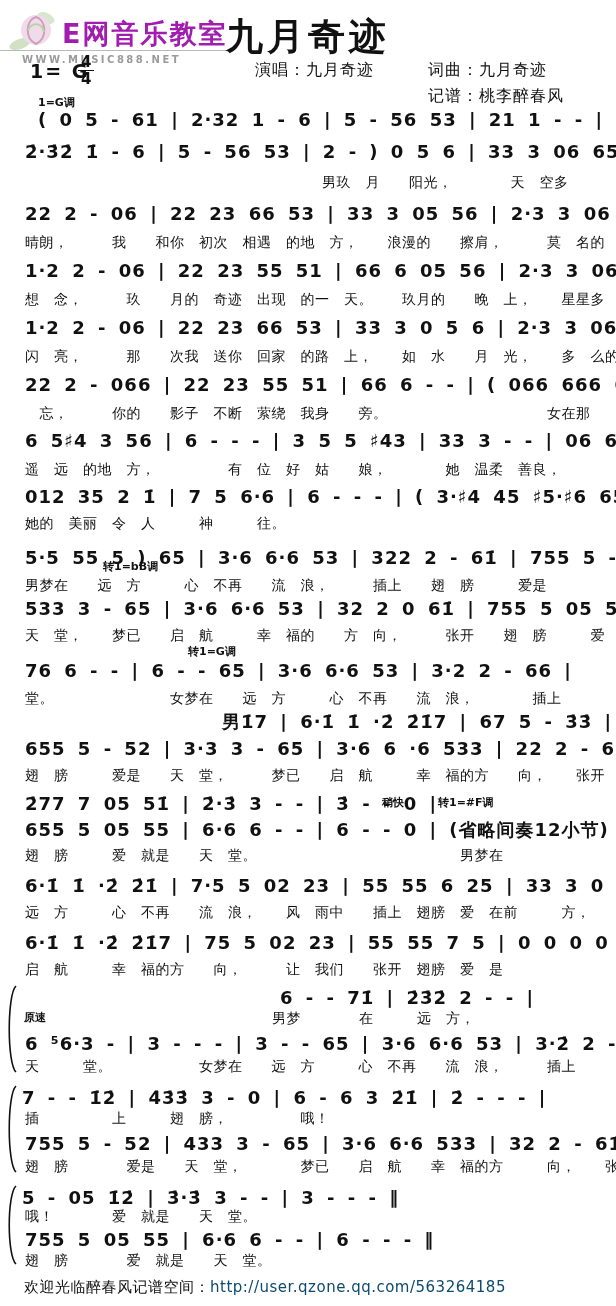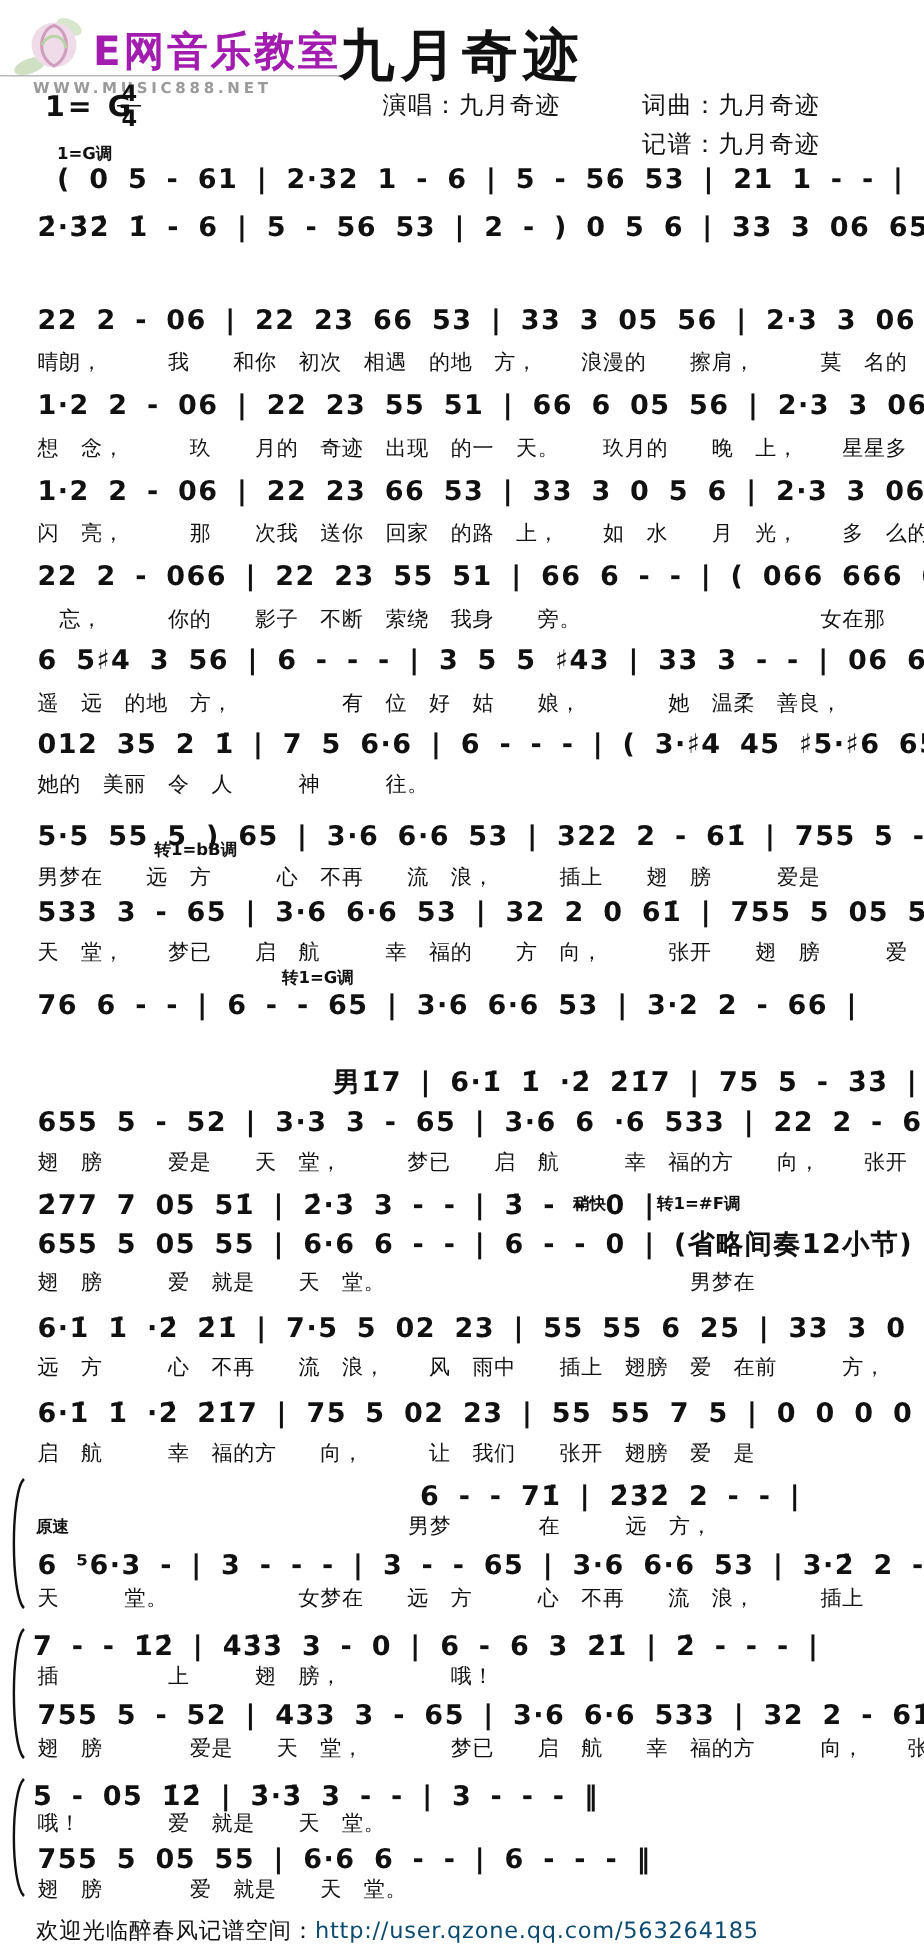--- a/index.html
+++ b/index.html
@@ -46,29 +46,30 @@
   <span id="site-url">WWW.MUSIC888.NET</span>
 
   <div id="score-title">九月奇迹</div>
   <span id="key-line">1= G</span>
   <span id="time-sig">
     <span class="num">4</span>
     <span class="den">4</span>
   </span>
   <span id="performer">演唱：九月奇迹</span>
   <span id="composer">词曲：九月奇迹</span>
-  <span id="transcriber">记谱：九月奇迹</span>
+  <span id="transcriber">记谱：桃李醉春风</span>
 
   <div id="score">
       <div style="position: absolute; left: 13px; top: 95px; width: 616px; height: 46px; padding-left: 32px;">
         <span class="ann" style="left: 25px; top: 0px;">1=G调</span>
         <div class="not" style="position: absolute; top: 13px; left: 25px;">( 0 5 - 61 | 2·32 1 - 6 | 5 - 56 53 | 21 1 - - | 0 5 - 61̇ |</div>
       </div>
       <div style="position: absolute; left: 0px; top: 140px; width: 616px; height: 58px;">
         <div class="not" style="position: absolute; top: 0px; left: 25px;">2̇·3̇2̇ 1̇ - 6 | 5 - 56 53 | 2 - ) 0 5 6 | 33 3 06 65 |</div>
+        <div class="lyr" style="position: absolute; top: 32px; left: 322px;">男玖　月　　阳光，　　　　天　空多</div>
       </div>
       <div style="position: absolute; left: 0px; top: 202px; width: 616px; height: 56px;">
         <div class="not" style="position: absolute; top: 0px; left: 25px;">22 2 - 06 | 22 23 66 53 | 33 3 05 56 | 2·3 3 06 55 |</div>
         <div class="lyr" style="position: absolute; top: 30px; left: 25px;">晴朗，　　　我　　和你　初次　相遇　的地　方，　　浪漫的　　擦肩，　　　莫　名的</div>
       </div>
       <div style="position: absolute; left: 0px; top: 259px; width: 616px; height: 56px;">
         <div class="not" style="position: absolute; top: 0px; left: 25px;">1·2 2 - 06 | 22 23 55 51 | 66 6 05 56 | 2·3 3 06 55 |</div>
         <div class="lyr" style="position: absolute; top: 30px; left: 25px;">想　念，　　　玖　　月的　奇迹　出现　的一　天。　　玖月的　　晚　上，　　星星多</div>
       </div>
       <div style="position: absolute; left: 0px; top: 316px; width: 616px; height: 56px;">
@@ -92,23 +93,24 @@
         <div class="not" style="position: absolute; top: 15px; left: 25px;">5·5 55 5 ) 65 | 3·6 6·6 53 | 322 2 - 61̇ | 755 5 - 62 |</div>
         <div class="lyr" style="position: absolute; top: 44px; left: 25px;">男梦在　　远　方　　　心　不再　　流　浪，　　　插上　　翅　膀　　　爱是</div>
       </div>
       <div style="position: absolute; left: 0px; top: 597px; width: 616px; height: 54px;">
         <div class="not" style="position: absolute; top: 0px; left: 25px;">533 3 - 65 | 3·6 6·6 53 | 32 2 0 61̇ | 755 5 05 51̇7 |</div>
         <div class="lyr" style="position: absolute; top: 28px; left: 25px;">天　堂，　　梦已　　启　航　　　幸　福的　　方　向，　　　张开　　翅　膀　　　爱　就是天</div>
       </div>
       <div style="position: absolute; left: 0px; top: 644px; width: 616px; height: 62px;">
         <span class="ann" style="left: 188px; top: 0px;">转1=G调</span>
         <div class="not" style="position: absolute; top: 15px; left: 25px;">76 6 - - | 6 - - 65 | 3·6 6·6 53 | 3·2 2 - 66 |</div>
+        <div class="lyr" style="position: absolute; top: 44px; left: 25px;">堂。　　　　　　　　女梦在　　远　方　　　心　不再　　流　浪，　　　　插上</div>
       </div>
       <div style="position: absolute; left: 0px; top: 710px; width: 616px; height: 82px;">
-        <div class="not" style="position: absolute; top: 0px; left: 222px;">男1̇7 | 6·1̇ 1̇ ·2̇ 2̇1̇7 | 75 5 - 3̇3̇ |</div>
+        <div class="not" style="position: absolute; top: 0px; left: 222px;">男1̇7 | 6·1̇ 1̇ ·2̇ 2̇1̇7 | 67 5 - 3̇3̇ |</div>
         <div class="not" style="position: absolute; top: 27px; left: 25px;">655 5 - 52 | 3·3 3 - 65 | 3·6 6 ·6 533 | 22 2 - 66 |</div>
         <div class="lyr" style="position: absolute; top: 55px; left: 25px;">翅　膀　　　爱是　　天　堂，　　　梦已　　启　航　　　幸　福的方　　向，　　张开</div>
       </div>
       <div style="position: absolute; left: 0px; top: 792px; width: 616px; height: 80px;">
         <span class="ann" style="left: 358px; top: 3px; margin-left: 24px;">稍快</span>
         <span class="ann" style="left: 438px; top: 3px;">转1=#F调</span>
         <div class="not" style="position: absolute; top: 0px; left: 25px;">2̇77 7 05 51̇ | 2̇·3̇ 3 - - | 3̇ - - 0 |</div>
         <div class="not" style="position: absolute; top: 26px; left: 25px;">655 5 05 55 | 6·6 6 - - | 6 - - 0 | (省略间奏12小节) 1̇7 |</div>
         <div class="lyr" style="position: absolute; top: 53px; left: 25px;">翅　膀　　　爱　就是　　天　堂。　　　　　　　　　　　　　　男梦在</div>
       </div>

